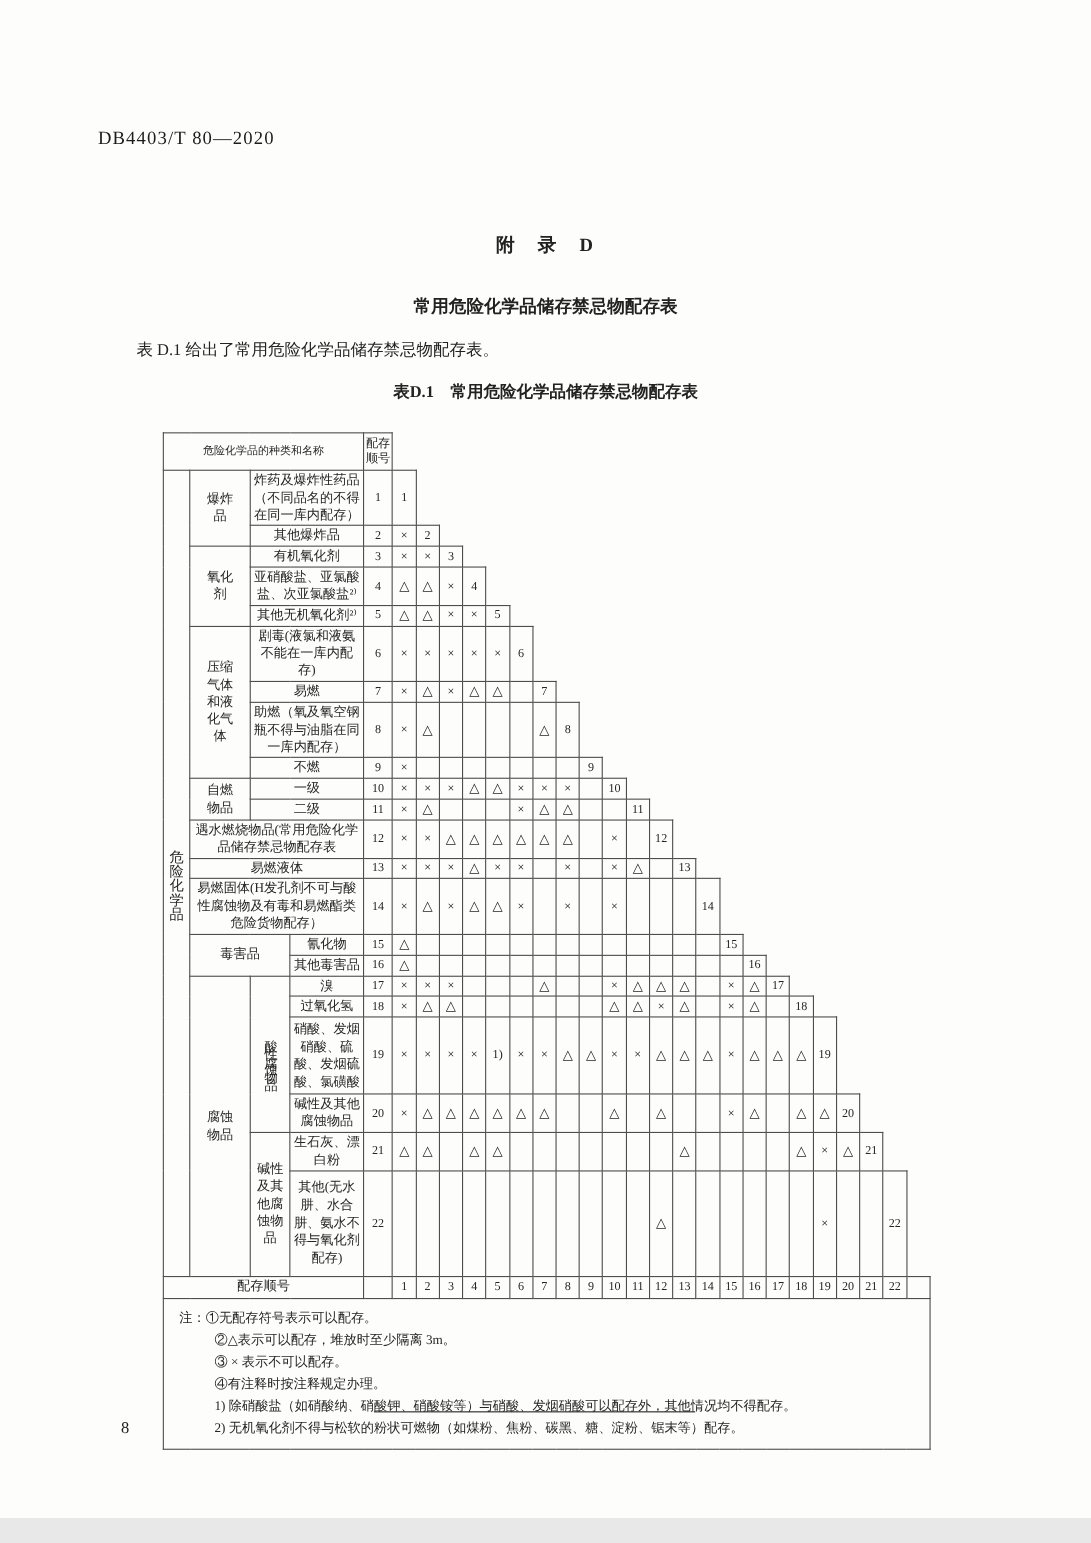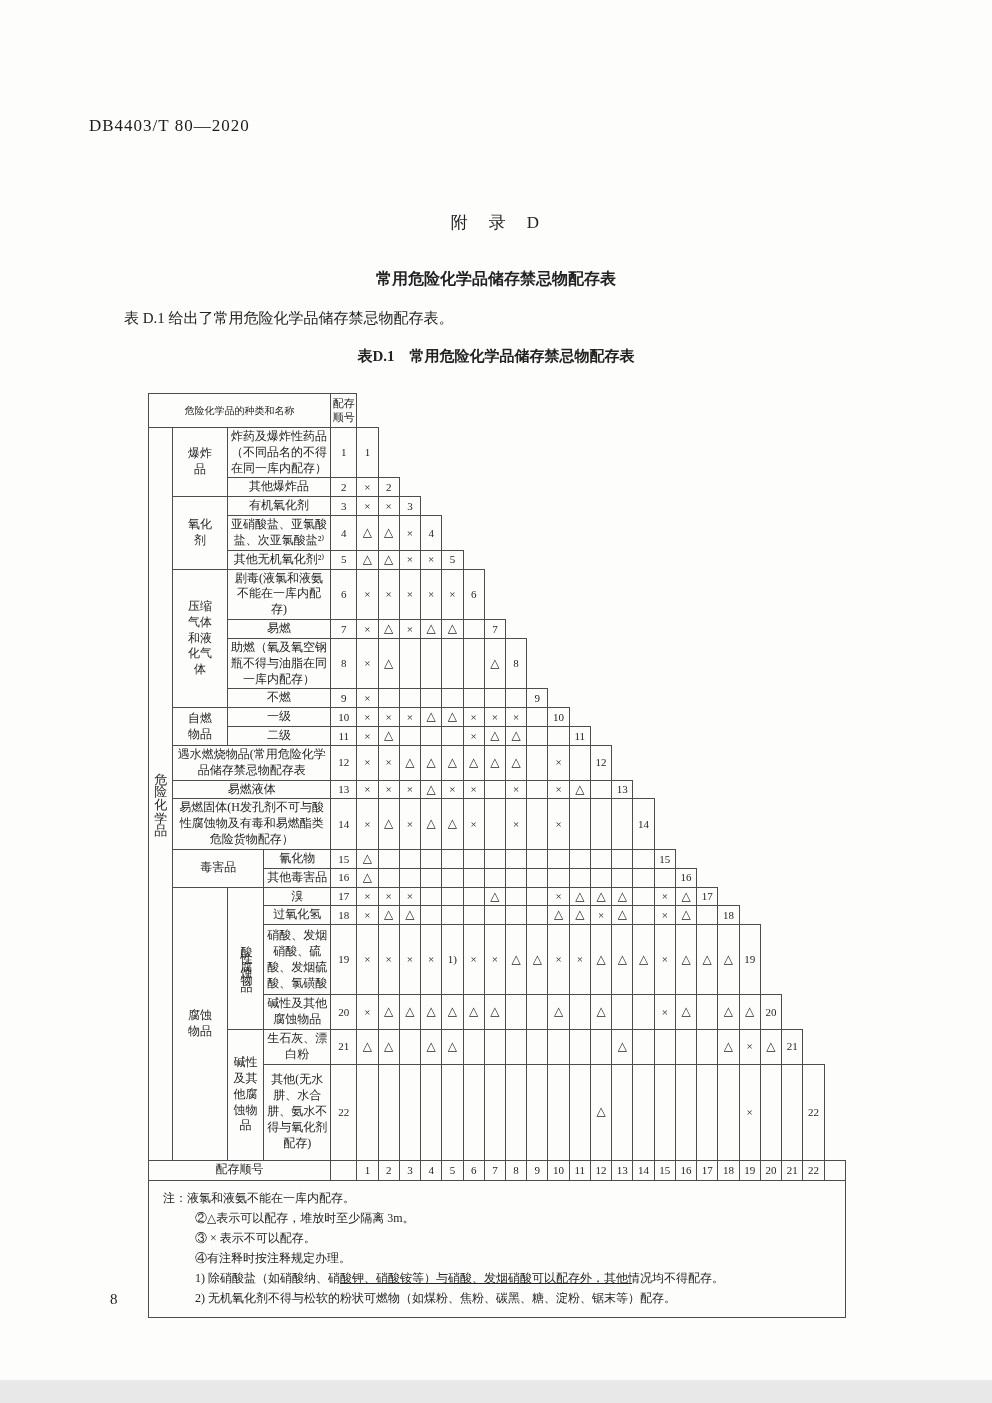--- a/index.html
+++ b/index.html
@@ -2,21 +2,21 @@
 <html><head>
 <meta charset="utf-8">
 <style>
   html,body{margin:0;padding:0;background:#e8e8e8;}
   .page{
     position:relative;width:992px;height:1380px;background:#fdfdfc;
     font-family:"Liberation Serif","DejaVu Serif",serif;color:#222;
     overflow:hidden;margin:0 auto;
   }
   .doc-code{position:absolute;left:89px;top:116px;font-size:17px;letter-spacing:1px;color:#1c1c1c;}
-  .h-appendix{position:absolute;left:0;top:211px;width:992px;text-align:center;font-size:17px;font-weight:normal;letter-spacing:2px;}
+  .h-appendix{position:absolute;left:0;top:211px;width:992px;text-align:center;font-size:17px;font-weight:bold;letter-spacing:2px;}
   .h-kind{position:absolute;left:0;top:241px;width:992px;text-align:center;font-size:15px;font-weight:bold;}
   .h-title{position:absolute;left:0;top:269px;width:992px;text-align:center;font-size:16px;font-weight:bold;}
   .intro{position:absolute;left:124px;top:309px;font-size:15px;}
   .caption{position:absolute;left:0;top:347px;width:992px;text-align:center;font-size:15px;font-weight:bold;}
 
   table.htable{
     position:absolute;left:148px;top:393px;width:698px;
     border-collapse:collapse;table-layout:fixed;
   }
   .htable td{
@@ -461,21 +461,21 @@
           <td class="bnum">18</td>
           <td class="bnum">19</td>
           <td class="bnum">20</td>
           <td class="bnum">21</td>
           <td class="bnum">22</td>
           <td class="bnum"></td>
         </tr>
 
       <tr>
         <td colspan="28" class="notes-cell">
-          <div class="note-line">注：液氯和液氨不能在一库内配存。</div>
+          <div class="note-line">注：①无配存符号表示可以配存。</div>
           <div class="note-line" style="text-indent:0">②△表示可以配存，堆放时至少隔离 3m。</div>
           <div class="note-line" style="text-indent:0">③ × 表示不可以配存。</div>
           <div class="note-line" style="text-indent:0">④有注释时按注释规定办理。</div>
           <div class="note-line" style="text-indent:0">1) 除硝酸盐（如硝酸纳、硝酸钾、硝酸铵等）与硝酸、发烟硝酸可以配存外，其他情况均不得配存。</div>
           <div class="note-line" style="text-indent:0">2) 无机氧化剂不得与松软的粉状可燃物（如煤粉、焦粉、碳黑、糖、淀粉、锯末等）配存。</div>
         </td>
       </tr>
     </tbody>
   </table>
 

